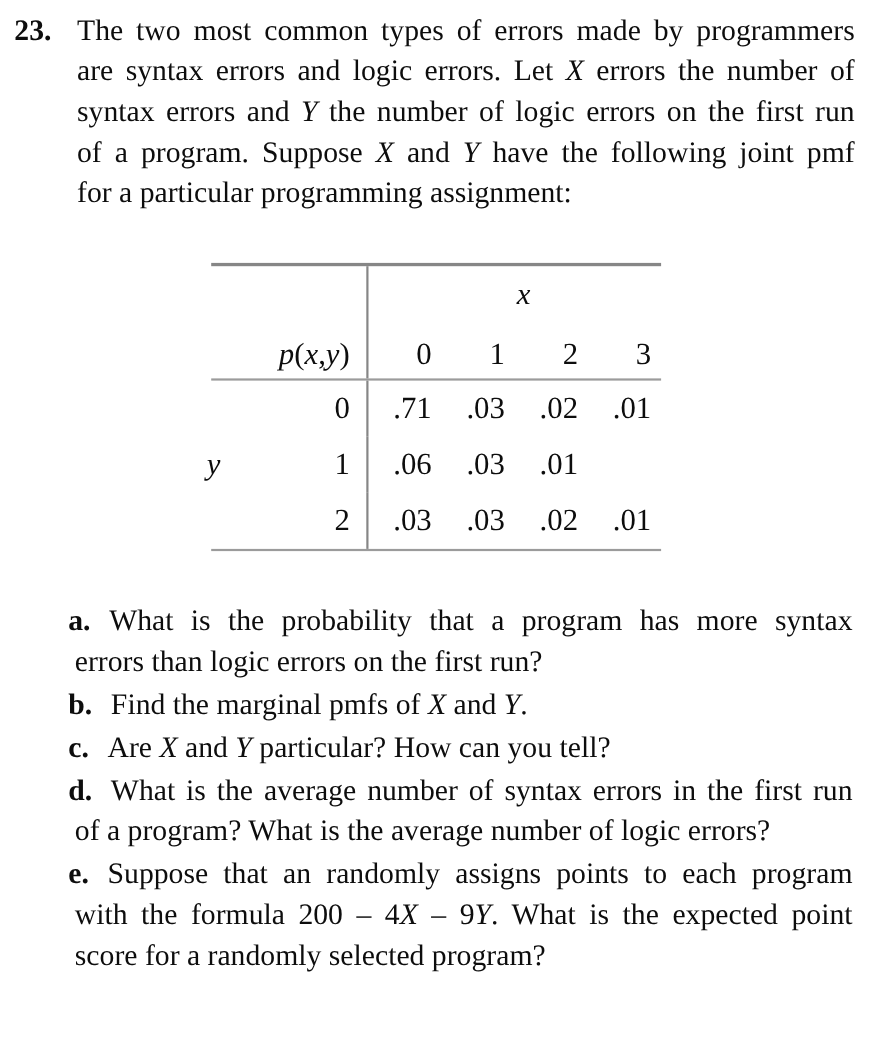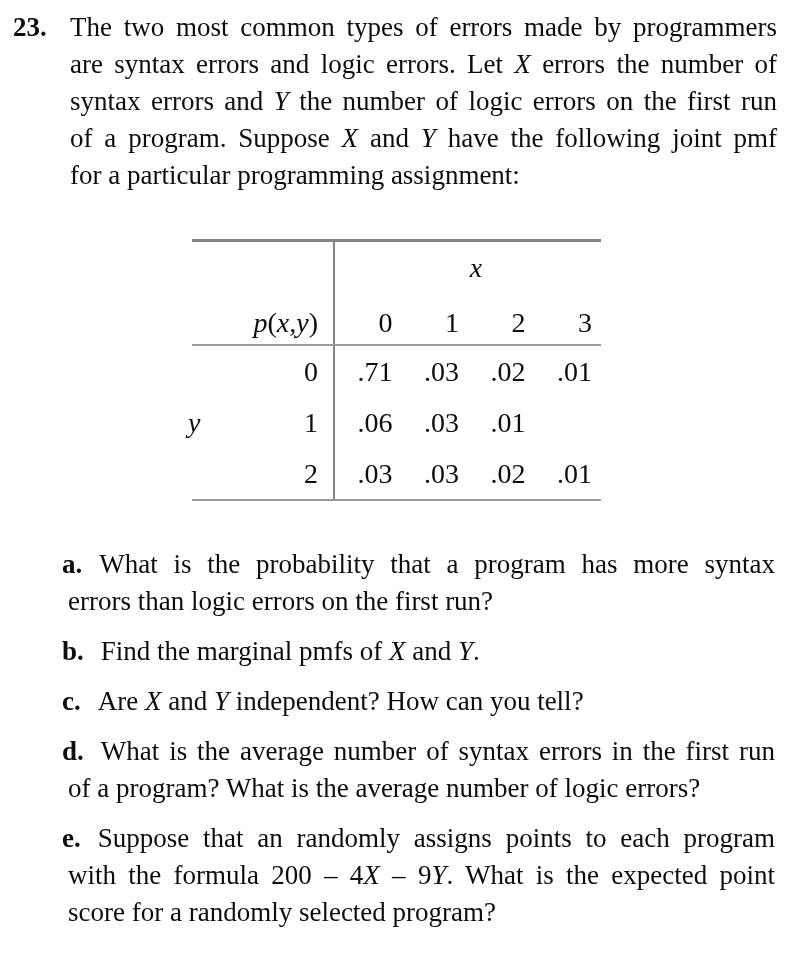--- a/index.html
+++ b/index.html
@@ -36,21 +36,21 @@
   .xrow{flex:1;border-left:2px solid var(--rule-heavy);display:flex;align-items:flex-end;justify-content:center;padding:0 0 6px 16px;box-sizing:border-box;}
   .hrow{height:54px;}
   .hrow .lcol,.hrow .cell{display:flex;align-items:flex-end;justify-content:flex-end;padding-bottom:5px;}
   .hrow .lcol{padding-right:15px;}
   .tbody{position:relative;}
   .brow{height:51px;line-height:51px;}
   .ylab{position:absolute;left:-4px;top:51px;height:51px;line-height:51px;font-style:italic;}
   
   .part{position:relative;margin-left:68px;width:707px;}
   .part-a{margin-top:45px;}
-  .part+.part{margin-top:13px;}
+  .part+.part{margin-top:2px;}
   .plabel{font-weight:bold;margin-left:-6px;padding-right:17px;}
 </style>
 </head>
 <body>
 
 <div class="page">
 
   <div class="prob">
     <span class="prob-num">23.</span>
     <div class="ln jl"><span>The two most common types of errors made by programmers</span></div>
@@ -119,21 +119,21 @@
   <div class="part part-a">
     <div class="ln jl"><span class="plabel">a.</span><span><span>What is the probability that a program has more syntax</span></span></div>
     <div class="ln"><span>errors than logic errors on the first run?</span></div>
   </div>
 
   <div class="part">
     <div class="ln"><span class="plabel">b.</span><span><span>Find the marginal pmfs of </span><span class="it">X</span><span> and </span><span class="it">Y</span><span>.</span></span></div>
   </div>
 
   <div class="part">
-    <div class="ln"><span class="plabel">c.</span><span><span>Are </span><span class="it">X</span><span> and </span><span class="it">Y</span><span> independent? How can you tell?</span></span></div>
+    <div class="ln"><span class="plabel">c.</span><span><span>Are </span><span class="it">X</span><span> and </span><span class="it">Y</span><span> particular? How can you tell?</span></span></div>
   </div>
 
   <div class="part">
     <div class="ln jl"><span class="plabel">d.</span><span><span>What is the average number of syntax errors in the first run</span></span></div>
     <div class="ln"><span>of a program? What is the average number of logic errors?</span></div>
   </div>
 
   <div class="part">
     <div class="ln jl"><span class="plabel">e.</span><span><span>Suppose that an randomly assigns points to each program</span></span></div>
     <div class="ln jl"><span>with the formula 200 – 4</span><span class="it">X</span><span> – 9</span><span class="it">Y</span><span>. What is the expected point</span></div>

